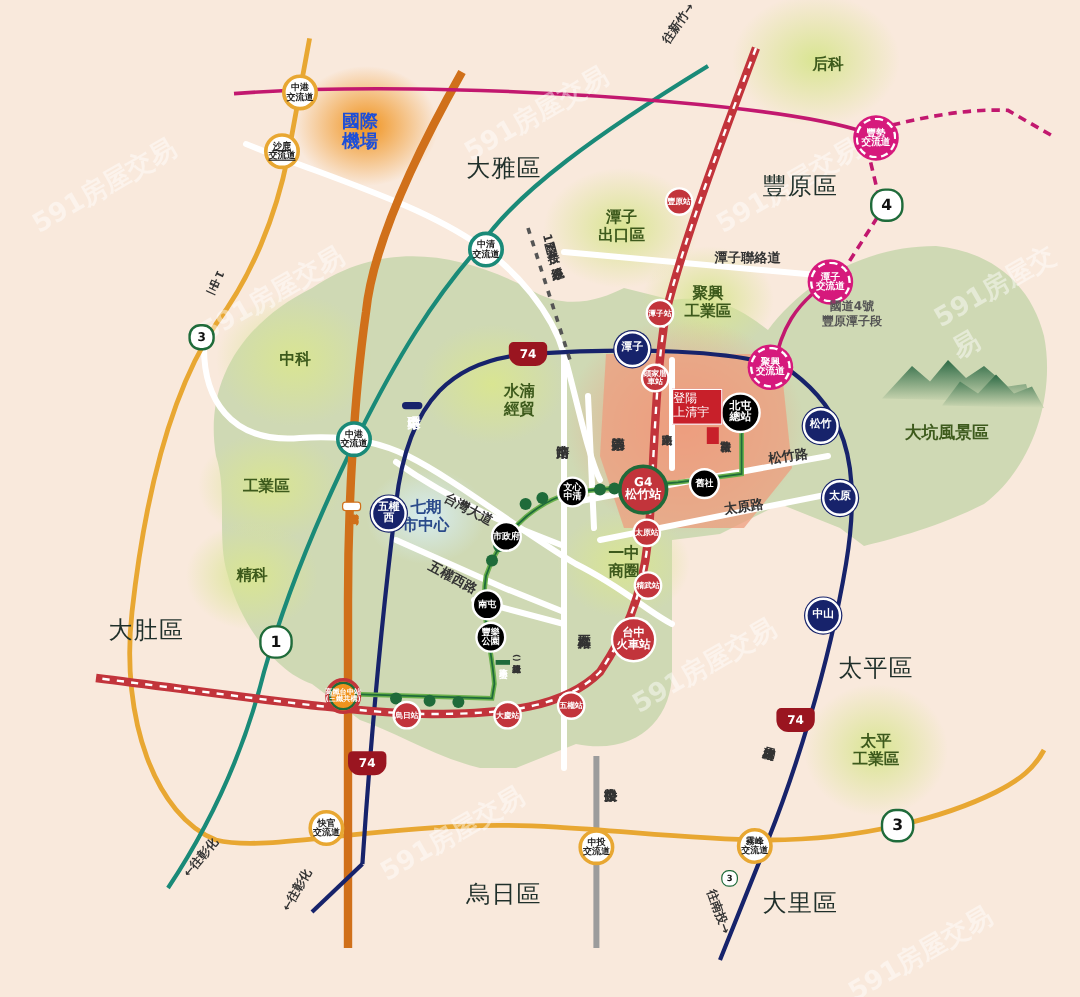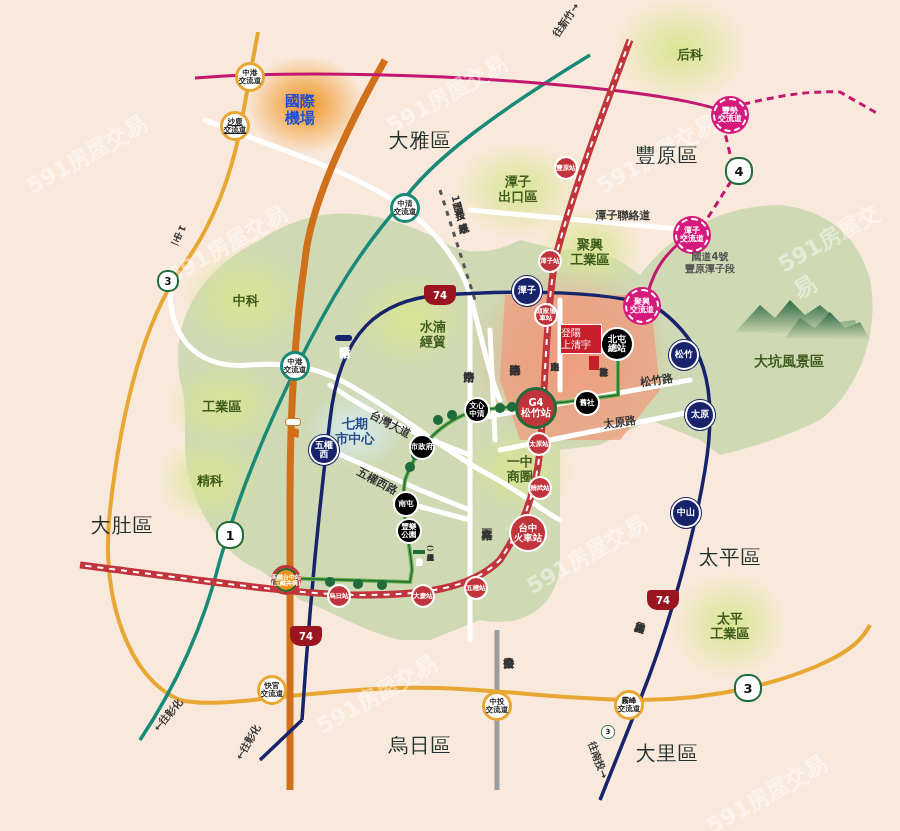--- a/index.html
+++ b/index.html
@@ -188,21 +188,21 @@
 <div class="shield" style="left:739px;top:171px;">4</div>
 <div class="shield" style="left:608px;top:732px;width:12px;height:12px;font-size:7px;border-width:1px;">3</div>
 <div class="hw74" style="left:440px;top:295px;">74</div>
 <div class="hw74" style="left:306px;top:636px;">74</div>
 <div class="hw74" style="left:663px;top:600px;">74</div>
 
 <div class="node mrt-blue" style="left:527px;top:291px;">潭子</div>
 <div class="node mrt-blue" style="left:684px;top:355px;">松竹</div>
 <div class="node mrt-blue" style="left:700px;top:415px;">太原</div>
 <div class="node mrt-blue" style="left:686px;top:513px;">中山</div>
-<div class="node mrt-blue" style="left:324px;top:450px;">五權西</div>
+<div class="node mrt-blue" style="left:324px;top:428px;">五權西</div>
 
 <div class="node g4" style="left:536px;top:408px;white-space:pre;">G4
 松竹站</div>
 <div class="node mrt-green big" style="left:617px;top:344px;white-space:pre;">北屯
 總站</div>
 <div class="node mrt-green" style="left:587px;top:403px;white-space:pre;">舊社</div>
 <div class="node mrt-green" style="left:477px;top:410px;white-space:pre;">文心
 中清</div>
 <div class="node mrt-green" style="left:422px;top:447px;white-space:pre;">市政府</div>
 <div class="node mrt-green" style="left:406px;top:504px;white-space:pre;">南屯</div>

